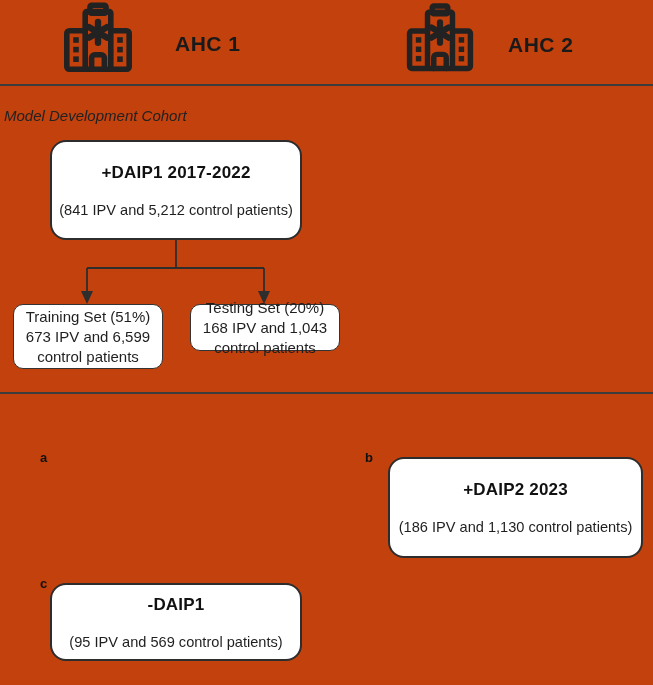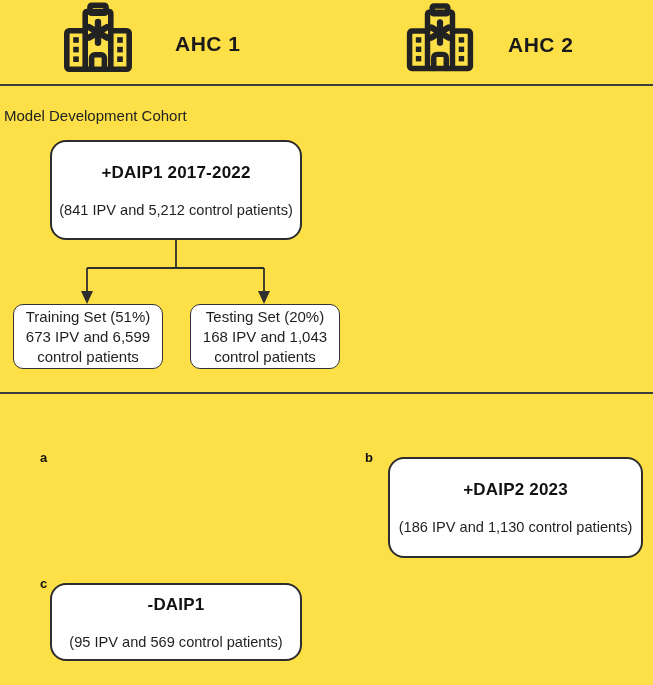--- a/index.html
+++ b/index.html
@@ -1,21 +1,21 @@
 <!DOCTYPE html>
 <html><head>
 <meta charset="utf-8">
 <style>
   * { margin: 0; padding: 0; box-sizing: border-box; }
   html, body { background: #ffffff; }
   .canvas {
     position: relative;
     width: 653px;
     height: 685px;
-    background: #fde047;
+    background: #c2410c;
     font-family: "Liberation Sans", sans-serif;
     color: #1f1f1f;
     overflow: hidden;
   }
 
   
   .site-label {
     position: absolute;
     font-weight: bold;
     font-size: 21px;
@@ -29,20 +29,21 @@
     width: 653px;
     height: 2px;
     background: #3c3c3c;
   }
 
   .section-title {
     position: absolute;
     font-size: 15px;
     color: #222222;
     white-space: nowrap;
+    font-style: italic;
   }
 
   
   .box {
     position: absolute;
     background: #ffffff;
     border: 2px solid #2d2d2d;
     border-radius: 16px;
     display: flex;
     flex-direction: column;
@@ -157,21 +158,21 @@
       <polygon points="178,52 190,52 184,65"></polygon>
     </g>
   </svg>
 
   <div class="box small-box" style="left:13px; top:304px; width:150px; height:65px;">
     <div class="line">Training Set (51%)</div>
     <div class="line">673 IPV and 6,599</div>
     <div class="line">control patients</div>
   </div>
 
-  <div class="box small-box" style="left:190px; top:304px; width:150px; height:65px;">
+  <div class="box small-box" style="left:190px; top:304px; width:150px; height:47px;">
     <div class="line">Testing Set (20%)</div>
     <div class="line">168 IPV and 1,043</div>
     <div class="line">control patients</div>
   </div>
 
   <div class="divider" style="top:392px;"></div>
 
 
   <div class="corner-label" style="left:40px; top:450px;">a</div>
 

